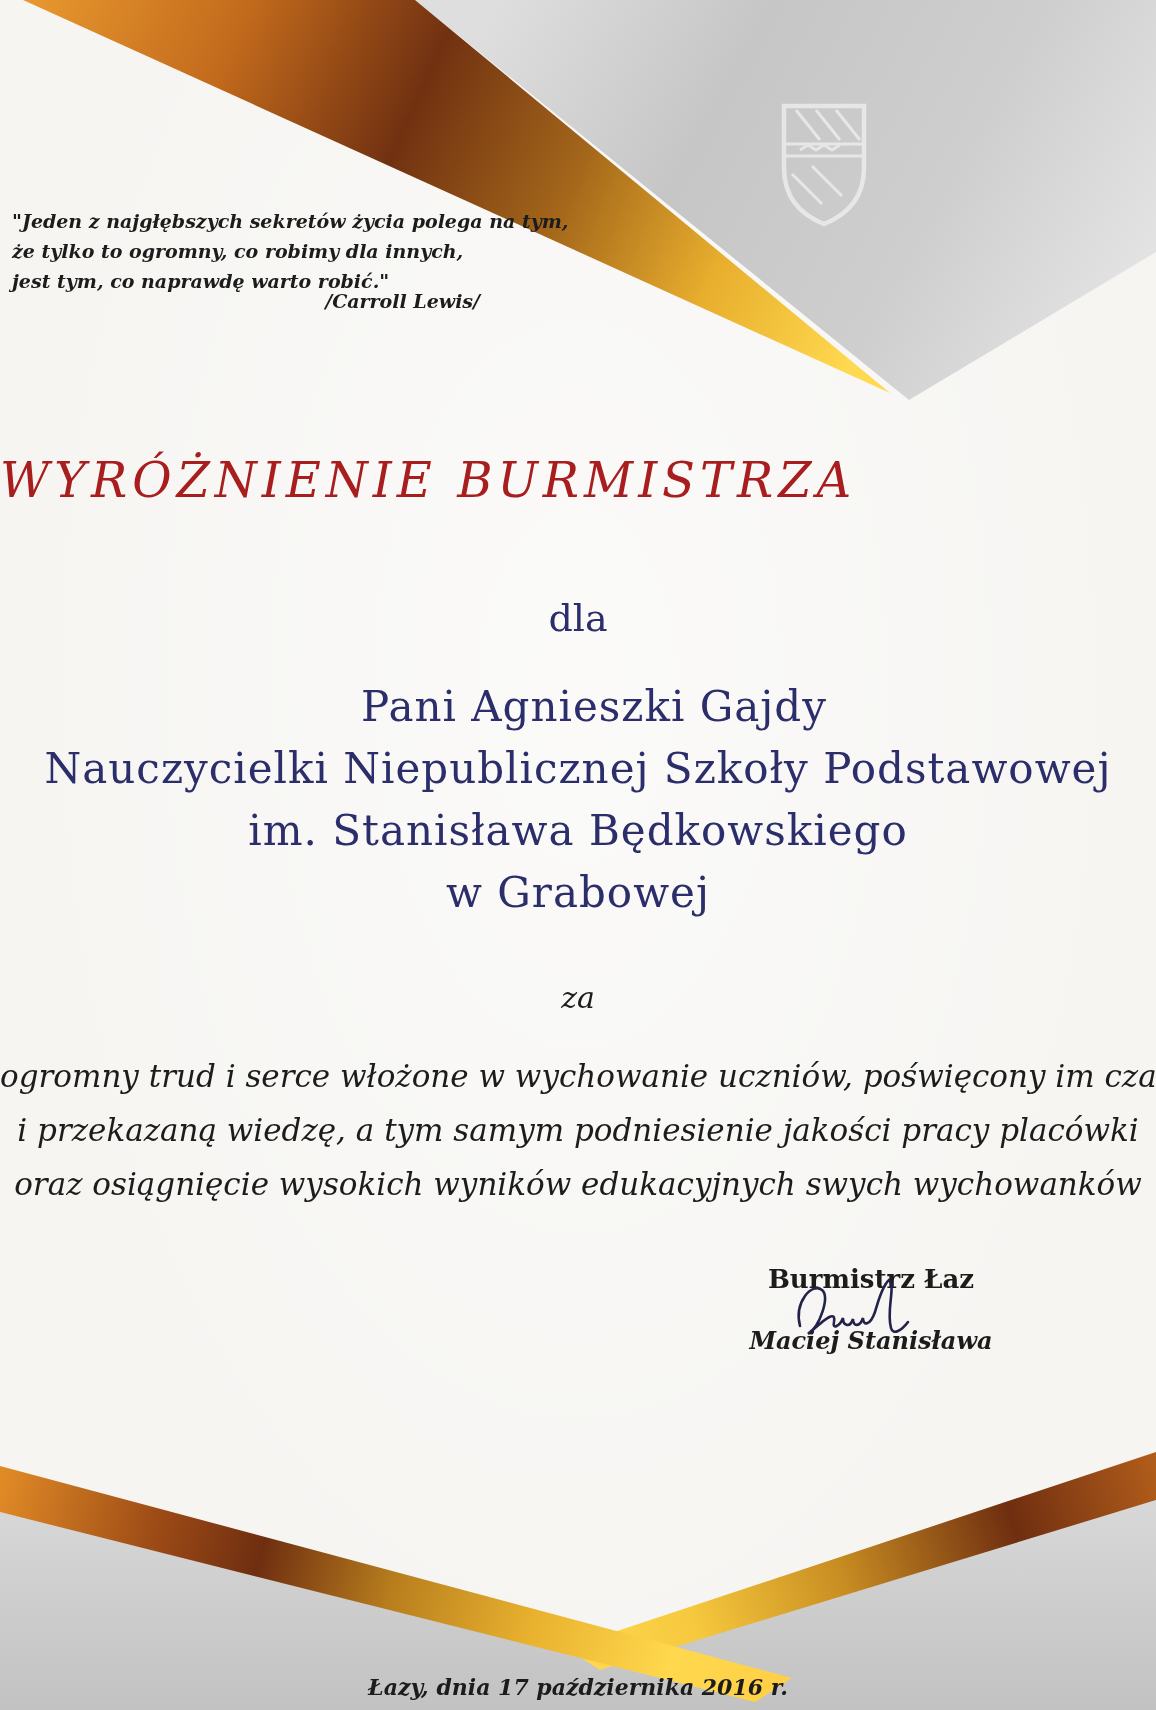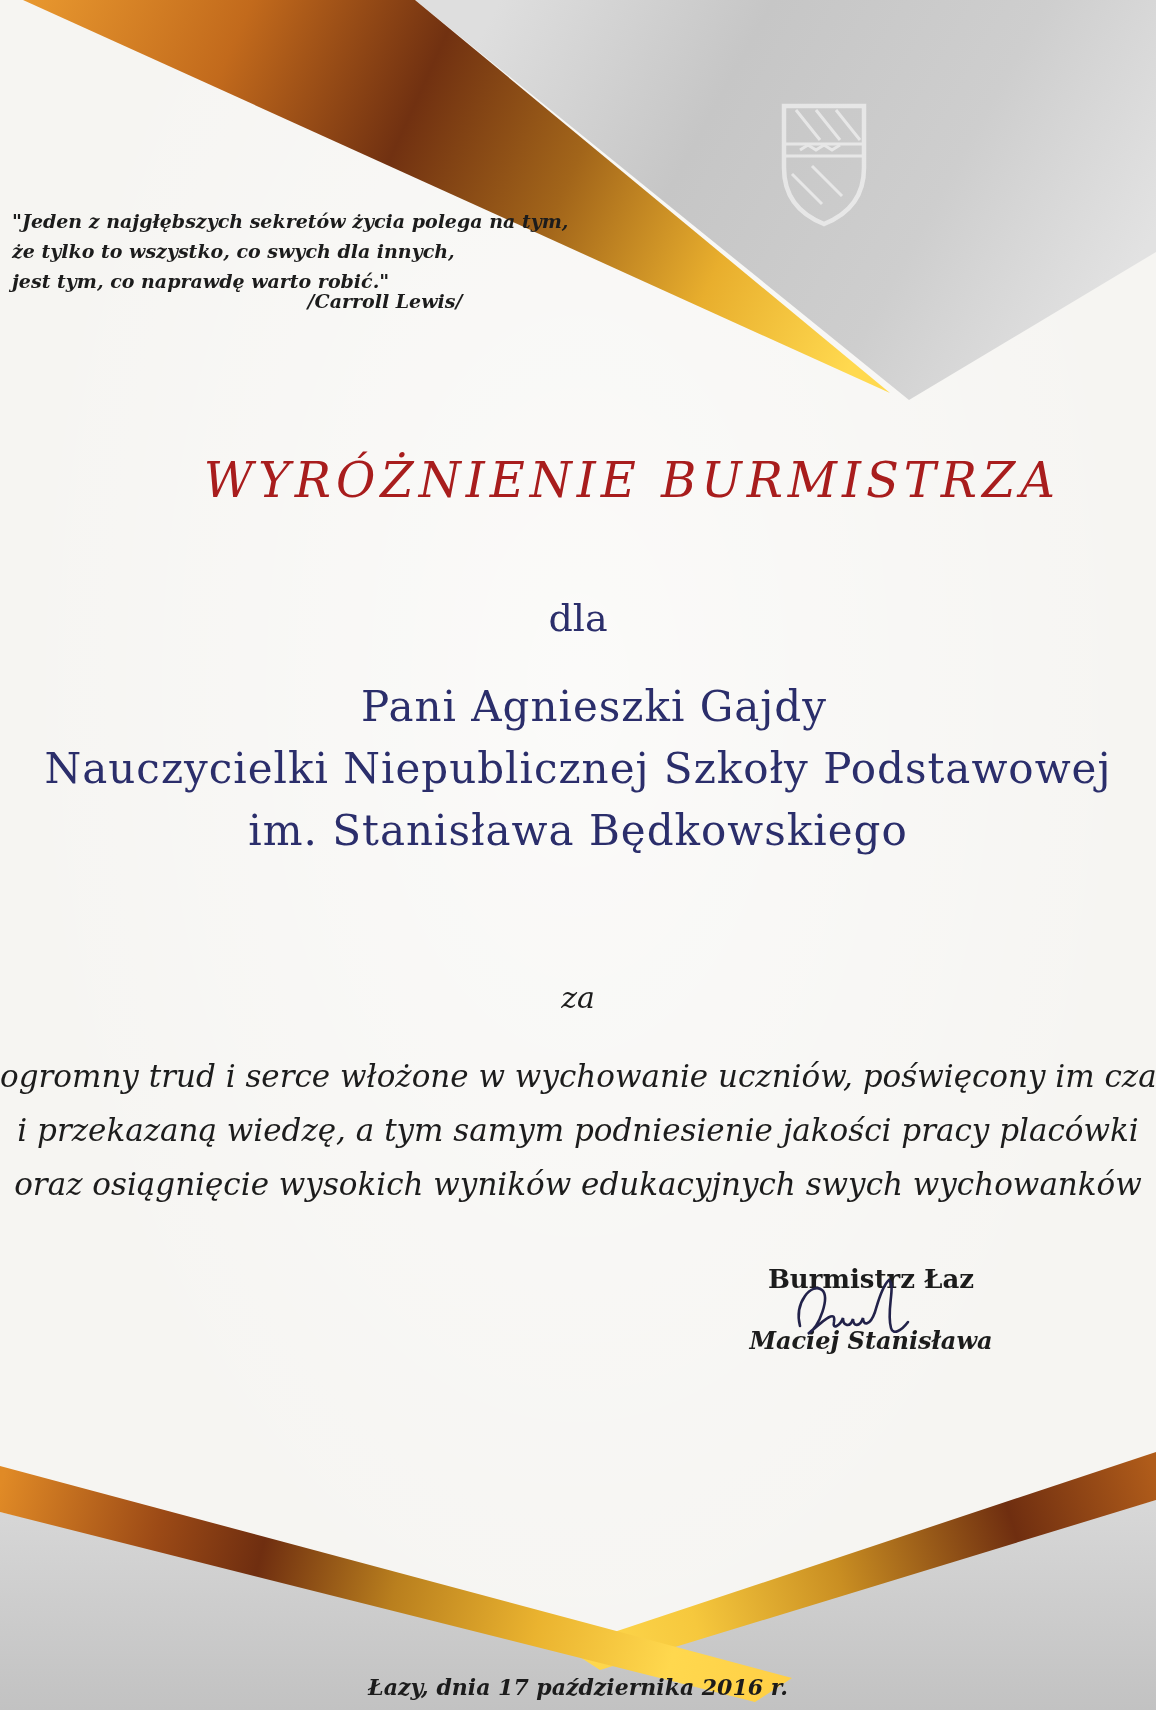--- a/index.html
+++ b/index.html
@@ -10,25 +10,25 @@
     background:
       radial-gradient(ellipse at 50% 40%, rgba(255,255,255,.55), rgba(0,0,0,0) 70%),
       #f6f5f2;
     overflow:hidden;
     font-family:"DejaVu Serif","Liberation Serif",serif;
     color:var(--ink_black,#1c1c1c);
   }
   .decor{position:absolute;left:0;top:0;pointer-events:none;}
   .abs{position:absolute;}
   .center-col{left:0;width:1156px;text-align:center;white-space:nowrap;}
-  .title-col{left:0;width:1060px;text-align:right;white-space:nowrap;}
+  .title-col{left:0;width:1060px;text-align:left;white-space:nowrap;}
 
   .quote{left:12px;top:206px;width:560px;font-style:italic;font-weight:600;
          font-size:19px;line-height:30px;text-align:left;}
-  .quote-attr{left:290px;top:290px;width:190px;text-align:center;font-style:italic;
+  .quote-attr{left:290px;top:290px;width:190px;text-align:right;font-style:italic;
          font-weight:600;font-size:19px;}
 
   .main-title{top:452px;font-style:italic;font-size:48px;letter-spacing:5px;
          color:var(--title_red,#a81d1d);font-weight:500;}
 
   .dla{top:596px;font-size:38px;color:var(--navy_blue,#2b2e6b);}
   .recip{font-size:42px;color:var(--navy_blue,#2b2e6b);letter-spacing:1px;}
   .recip-1{top:682px;margin-left:16px;}
   .recip-2{top:744px;}
   .recip-3{top:806px;}
@@ -105,32 +105,33 @@
 
     <polygon points="0,1512 618,1652 1156,1500 1156,1710 0,1710" fill="url(#botSilver)"></polygon>
 
     <polygon points="1156,1452 1156,1500 600,1670 566,1648" fill="url(#rightBand)"></polygon>
 
     <polygon points="0,1466 0,1512 755,1702 792,1678" fill="url(#leftBand)"></polygon>
   </svg>
 
   <div class="abs quote">
     <div>"Jeden z najgłębszych sekretów życia polega na tym,</div>
-    <div>że tylko to wszystko, co swych dla innych,</div>
+    <div>że tylko to ogromny, co robimy dla innych,</div>
     <div>jest tym, co naprawdę warto robić."</div>
   </div>
   <div class="abs quote-attr">/Carroll Lewis/</div>
 
   <div class="abs title-col main-title">WYRÓŻNIENIE BURMISTRZA</div>
 
   <div class="abs center-col dla">dla</div>
 
   <div class="abs center-col recip recip-1">Pani Agnieszki Gajdy</div>
   <div class="abs center-col recip recip-2">Nauczycielki Niepublicznej Szkoły Podstawowej</div>
   <div class="abs center-col recip recip-3">im. Stanisława Będkowskiego</div>
+  <div class="abs center-col recip recip-4">w Grabowej</div>
 
   <div class="abs center-col za">za</div>
 
   <div class="abs center-col body-line body-1">ogromny trud i serce włożone w wychowanie uczniów, poświęcony im czas</div>
   <div class="abs center-col body-line body-2">i przekazaną wiedzę, a tym samym podniesienie jakości pracy placówki</div>
   <div class="abs center-col body-line body-3">oraz osiągnięcie wysokich wyników edukacyjnych swych wychowanków</div>
 
   <div class="abs sig-block">
     <div class="sig-role">Burmistrz Łaz</div>
     <svg class="sig-scribble" width="160" height="62" viewBox="0 0 160 62">

